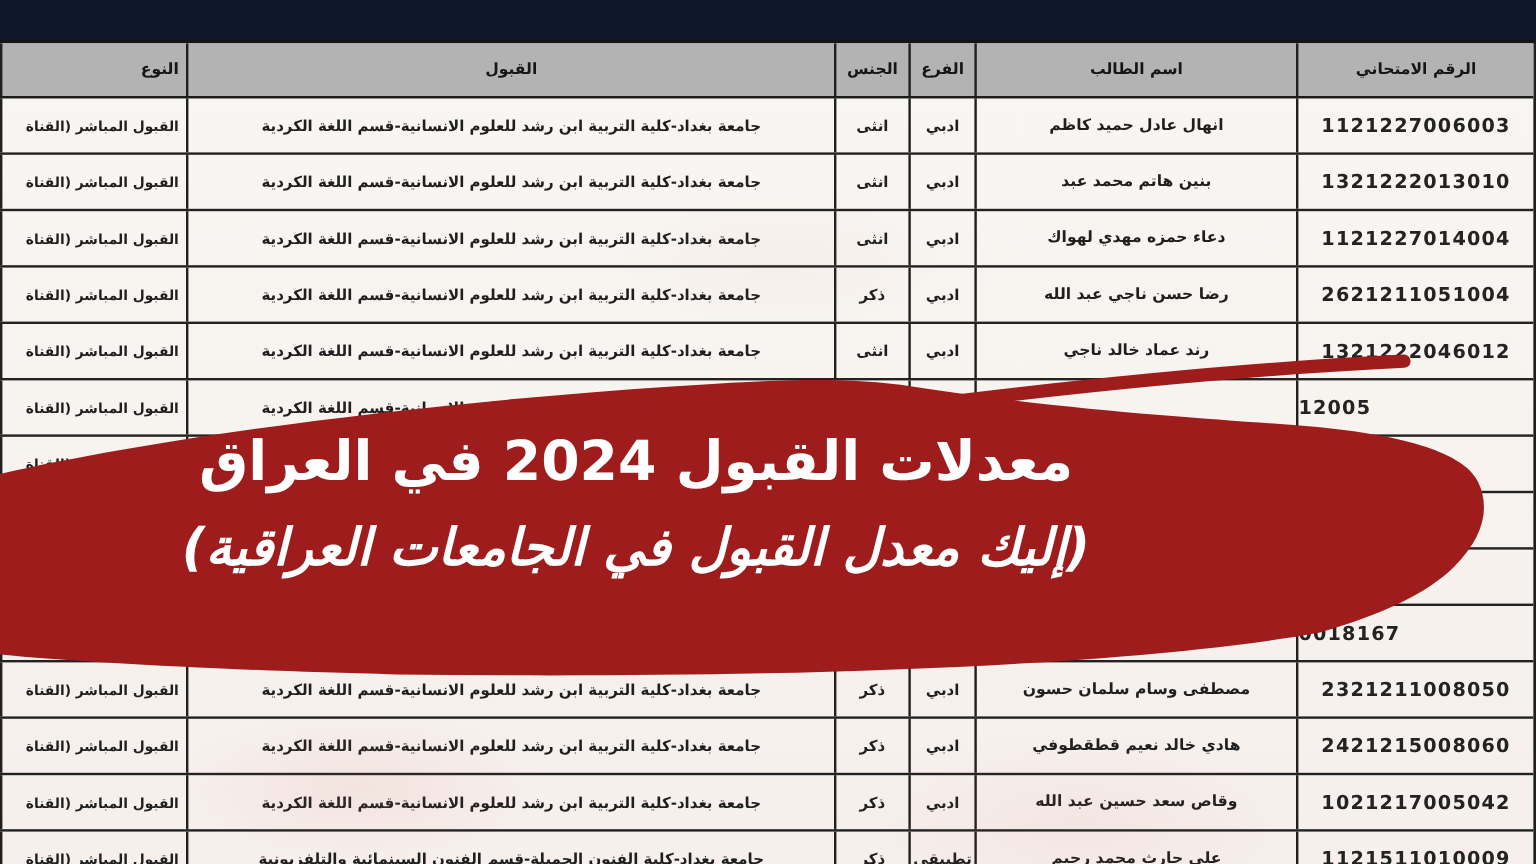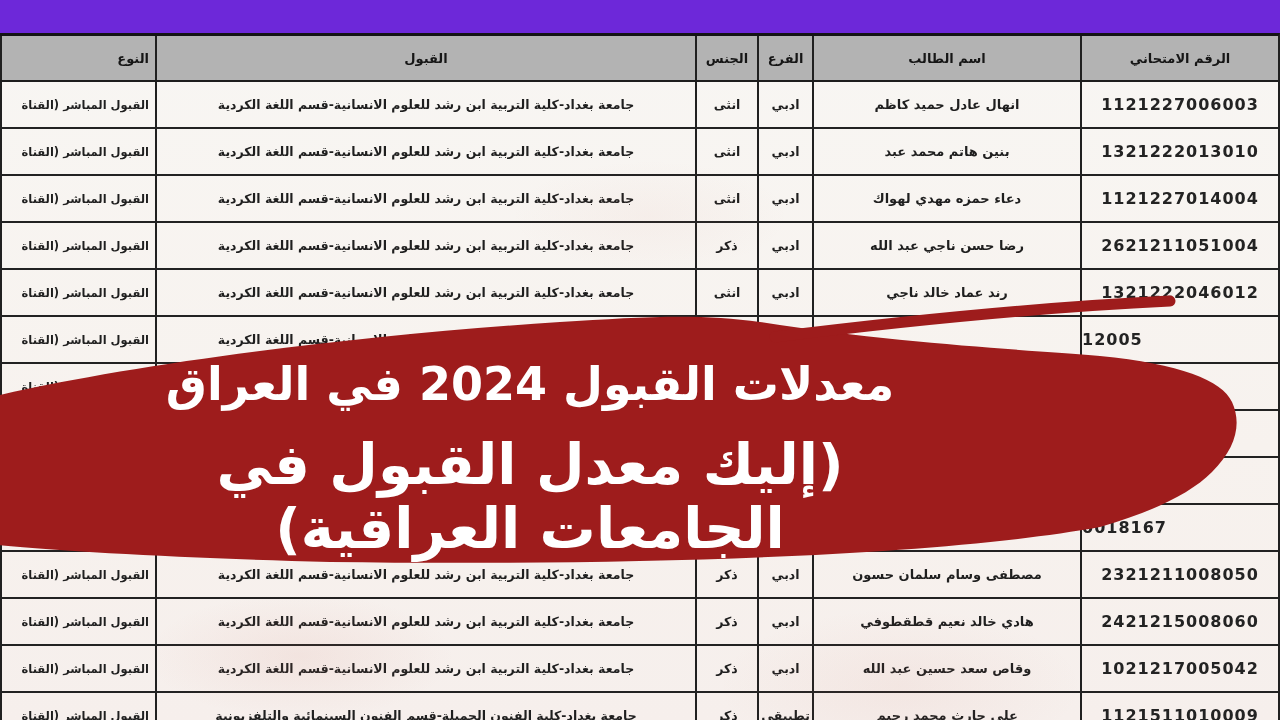--- a/index.html
+++ b/index.html
@@ -1,18 +1,18 @@
 <!DOCTYPE html>
 <html lang="ar"><head>
 <meta charset="utf-8">
 <style>
   * { margin:0; padding:0; box-sizing:border-box; }
   html,body { width:1280px; height:720px; overflow:hidden; background:#ffffff;
               font-family:"DejaVu Sans", sans-serif; }
-  #stage { position:absolute; top:0; left:0; width:1280px; height:720px; background:#6d28d9; }
+  #stage { position:absolute; top:0; left:0; width:1280px; height:720px; background:#0f172a; }
 
   
   #table-wrap { position:absolute; top:33px; left:0; width:1280px; height:687px;
                 overflow:hidden; border-top:3px solid #141414; border-right:2px solid #202020;
                 background:linear-gradient(180deg,#f8f6f3 0%,#f7f2ee 60%,#f6efec 100%); }
   .grid { display:grid; direction:rtl;
           grid-template-columns:198px 268px 55px 62px 540px 155px; }
   .grid.header-row { height:46px; background:#b3b3b3; border-bottom:2px solid #1d1d1d; }
   .grid.data-row   { height:47px; border-bottom:2px solid #222222; }
   .cell { height:100%; display:flex; align-items:center; justify-content:center;
@@ -30,21 +30,21 @@
           background:
             radial-gradient(220px 90px at 300px 620px, rgba(205,120,105,0.10), transparent 70%),
             radial-gradient(260px 110px at 900px 650px, rgba(205,120,105,0.08), transparent 70%),
             radial-gradient(200px 80px at 650px 180px, rgba(205,120,105,0.05), transparent 70%); }
 
   
   #banner-svg { position:absolute; top:0; left:0; z-index:5; pointer-events:none; }
   #banner-text { position:absolute; z-index:6; left:130px; top:358px; width:800px;
                  text-align:center; direction:rtl; color:#ffffff; }
   #banner-text .l1 { font-size:46px; font-weight:bold; line-height:1.15; }
-  #banner-text .l2 { font-size:56px; font-weight:bold; line-height:1.15; margin-top:22px; }
+  #banner-text .l2 { font-size:43px; font-weight:bold; line-height:1.15; margin-top:22px;font-style:italic; }
 </style>
 </head>
 <body>
 
 <div id="stage">
 
   <div id="table-wrap">
     <div class="grid header-row" id="thead">
         <div class="cell c-exam">الرقم الامتحاني</div>
         <div class="cell c-name">اسم الطالب</div>

